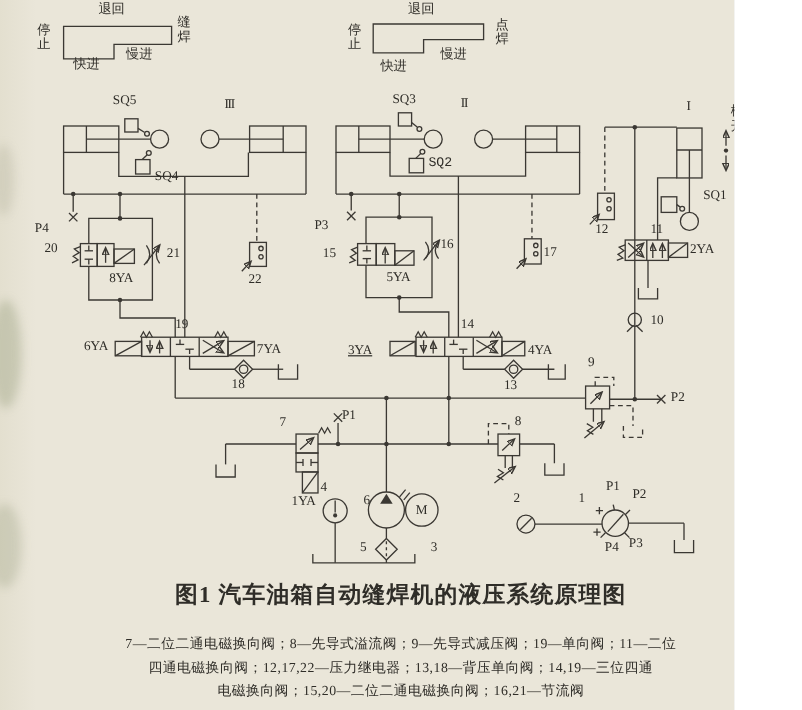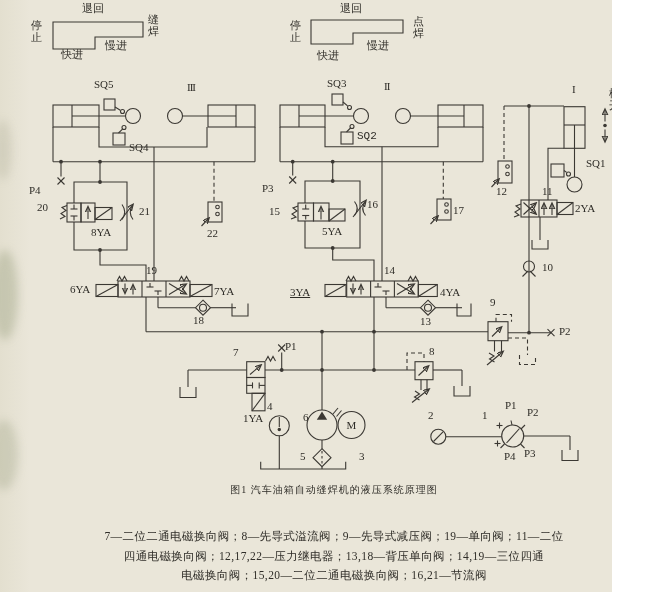--- a/index.html
+++ b/index.html
@@ -11,21 +11,21 @@
   svg{position:absolute;left:0;top:0;}
   svg line, svg path, svg rect, svg circle, svg polyline{stroke:#3b3833;fill:none;stroke-width:1.1;}
   svg .dot{fill:#3b3833;stroke:none;}
   svg .fil{fill:#3b3833;stroke:none;}
   svg .dsh{stroke-dasharray:4 3;}
   svg .dsh2{stroke-dasharray:2.5 2.5;}
   .lbl{position:absolute;font-size:11px;color:#2f2d28;white-space:nowrap;line-height:1;}
   .v{white-space:normal;width:13px;line-height:1.12;}
   .rn{letter-spacing:-1px;}
   .cap{position:absolute;left:0;width:668px;text-align:center;color:#2f2d28;}
-  .cap-title{font-size:10px;font-weight:normal;letter-spacing:1px;}
+  .cap-title{font-size:19px;font-weight:bold;letter-spacing:1px;}
   .cap-line{font-size:11.5px;letter-spacing:0.4px;}
   .smudge{position:absolute;border-radius:50%;filter:blur(4px);pointer-events:none;}
 </style>
 </head>
 <body>
 
 <div id="stage">
 
   <div class="smudge" style="left:-8px;top:250px;width:26px;height:90px;background:rgba(122,134,94,.28);"></div>
   <div class="smudge" style="left:-10px;top:420px;width:28px;height:70px;background:rgba(122,134,94,.22);"></div>

